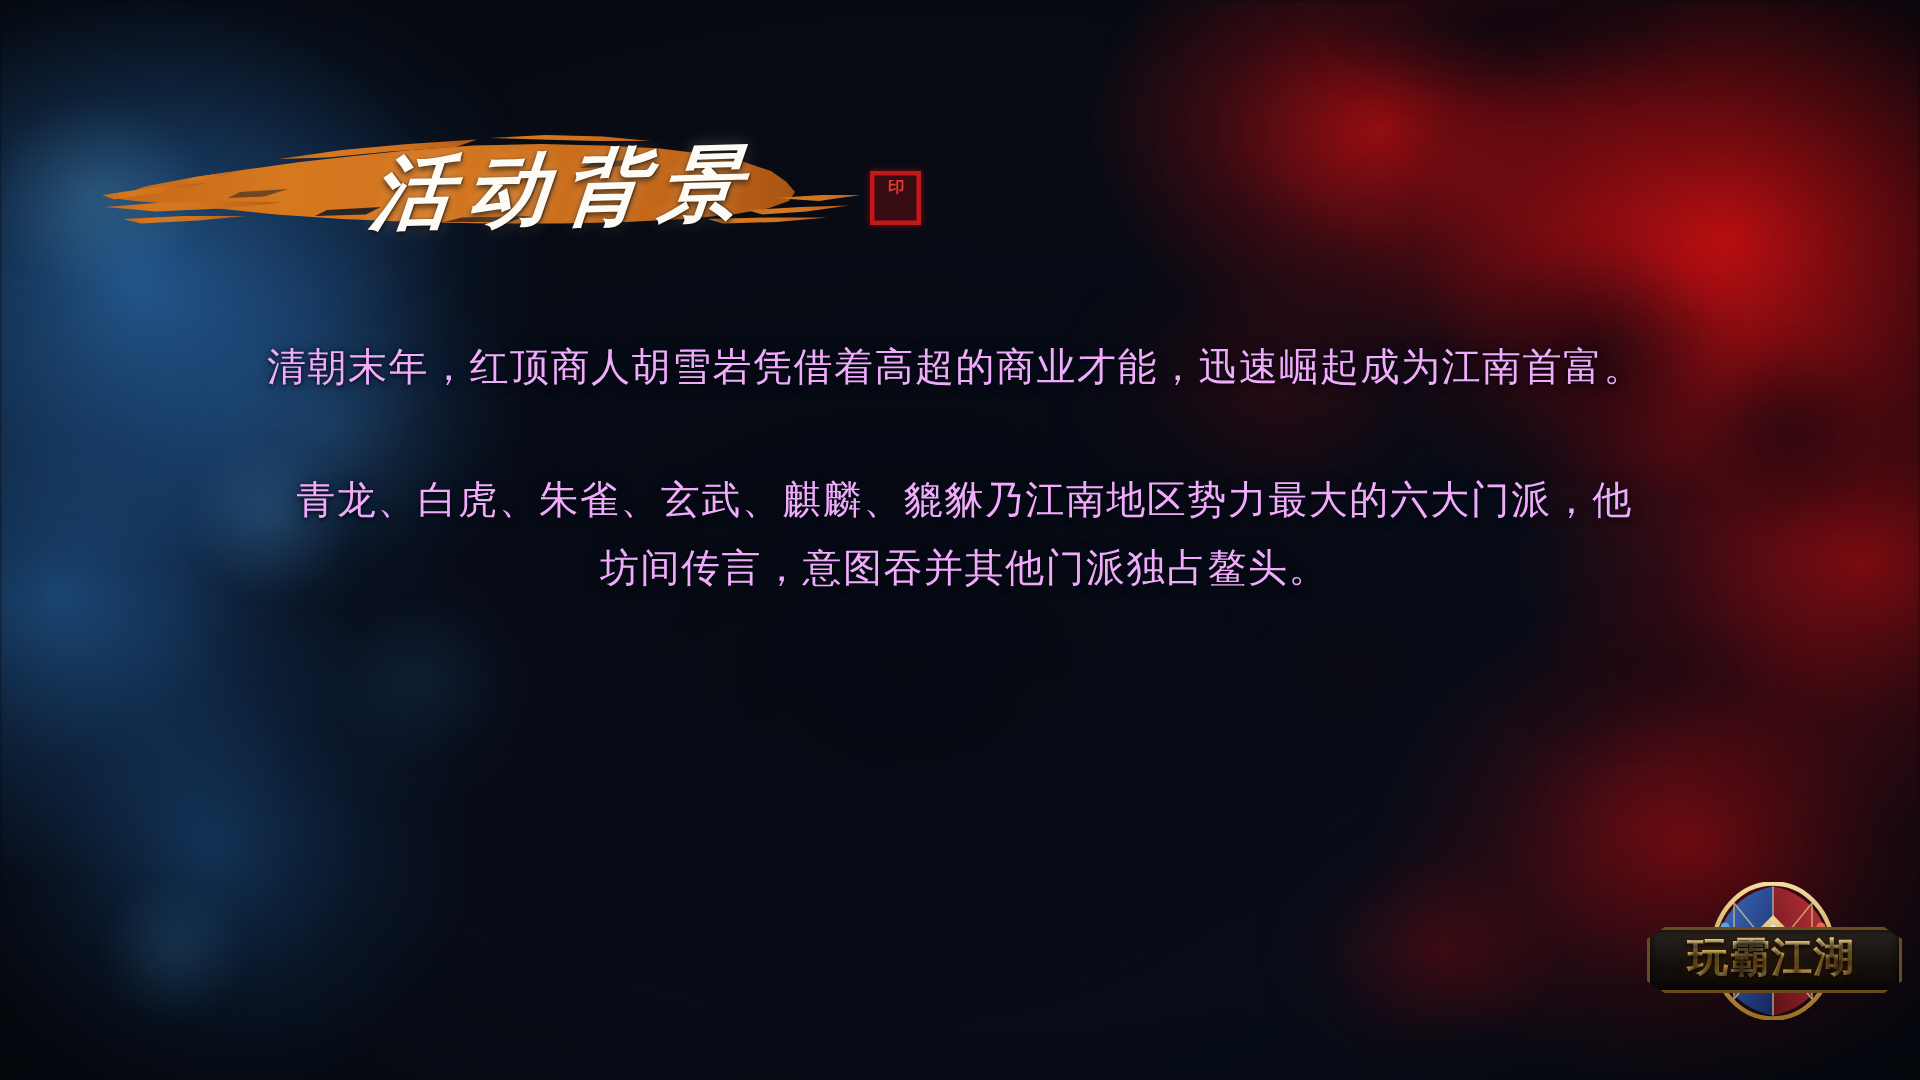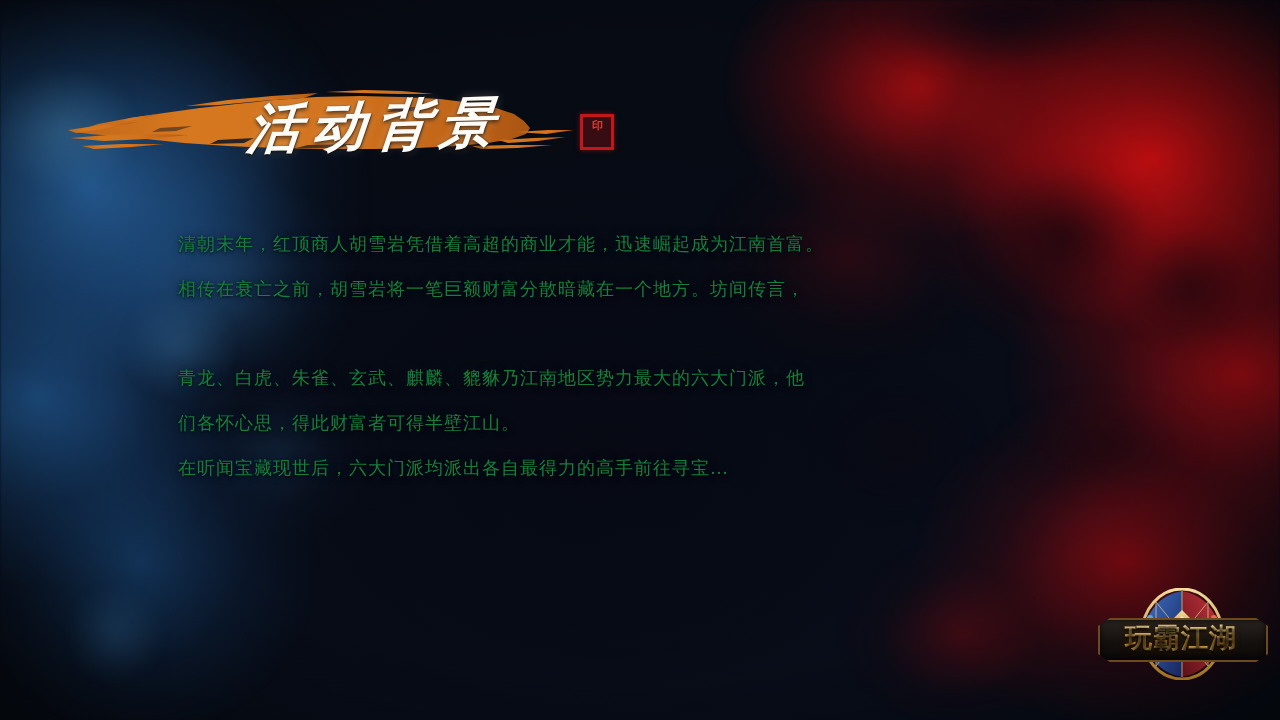--- a/index.html
+++ b/index.html
@@ -138,26 +138,26 @@
   }
 
   
   .story {
     position: absolute;
     left: 178px;
     top: 222px;
     width: 930px;
   }
   .para { margin: 0; }
-  .para + .para { margin-top: 44px; }
+  .para + .para { margin-top: 44px; text-align: center; }
   .line {
     font-family: "Liberation Serif", "DejaVu Serif", serif;
-    font-size: 18px;
+    font-size: 26px;
     line-height: 45px;
-    color: #15803d;
+    color: #f0abfc;
     letter-spacing: 1px;
     white-space: nowrap;
     text-shadow:
       0 1px 3px rgba(0,0,0,0.85),
       0 0 8px rgba(10,20,40,0.7);
   }
 
   
   .logo {
     position: absolute;
@@ -262,26 +262,24 @@
     <div class="title-text">活动背景</div>
 
     <div class="seal">
       <div class="seal-inner">印</div>
     </div>
   </div>
 
   <div class="story">
     <div class="para">
       <div class="line">清朝末年，红顶商人胡雪岩凭借着高超的商业才能，迅速崛起成为江南首富。</div>
-      <div class="line">相传在衰亡之前，胡雪岩将一笔巨额财富分散暗藏在一个地方。坊间传言，</div>
     </div>
     <div class="para">
       <div class="line">青龙、白虎、朱雀、玄武、麒麟、貔貅乃江南地区势力最大的六大门派，他</div>
-      <div class="line">们各怀心思，得此财富者可得半壁江山。</div>
-      <div class="line">在听闻宝藏现世后，六大门派均派出各自最得力的高手前往寻宝…</div>
+      <div class="line">坊间传言，意图吞并其他门派独占鳌头。</div>
     </div>
   </div>
 
   <div class="logo">
 
     <div class="logo-emblem">
       <svg viewBox="0 0 112 92">
         <defs>
           <linearGradient id="embBlue" x1="0" y1="0" x2="1" y2="1">
             <stop offset="0" stop-color="#3f6fc4"></stop>

